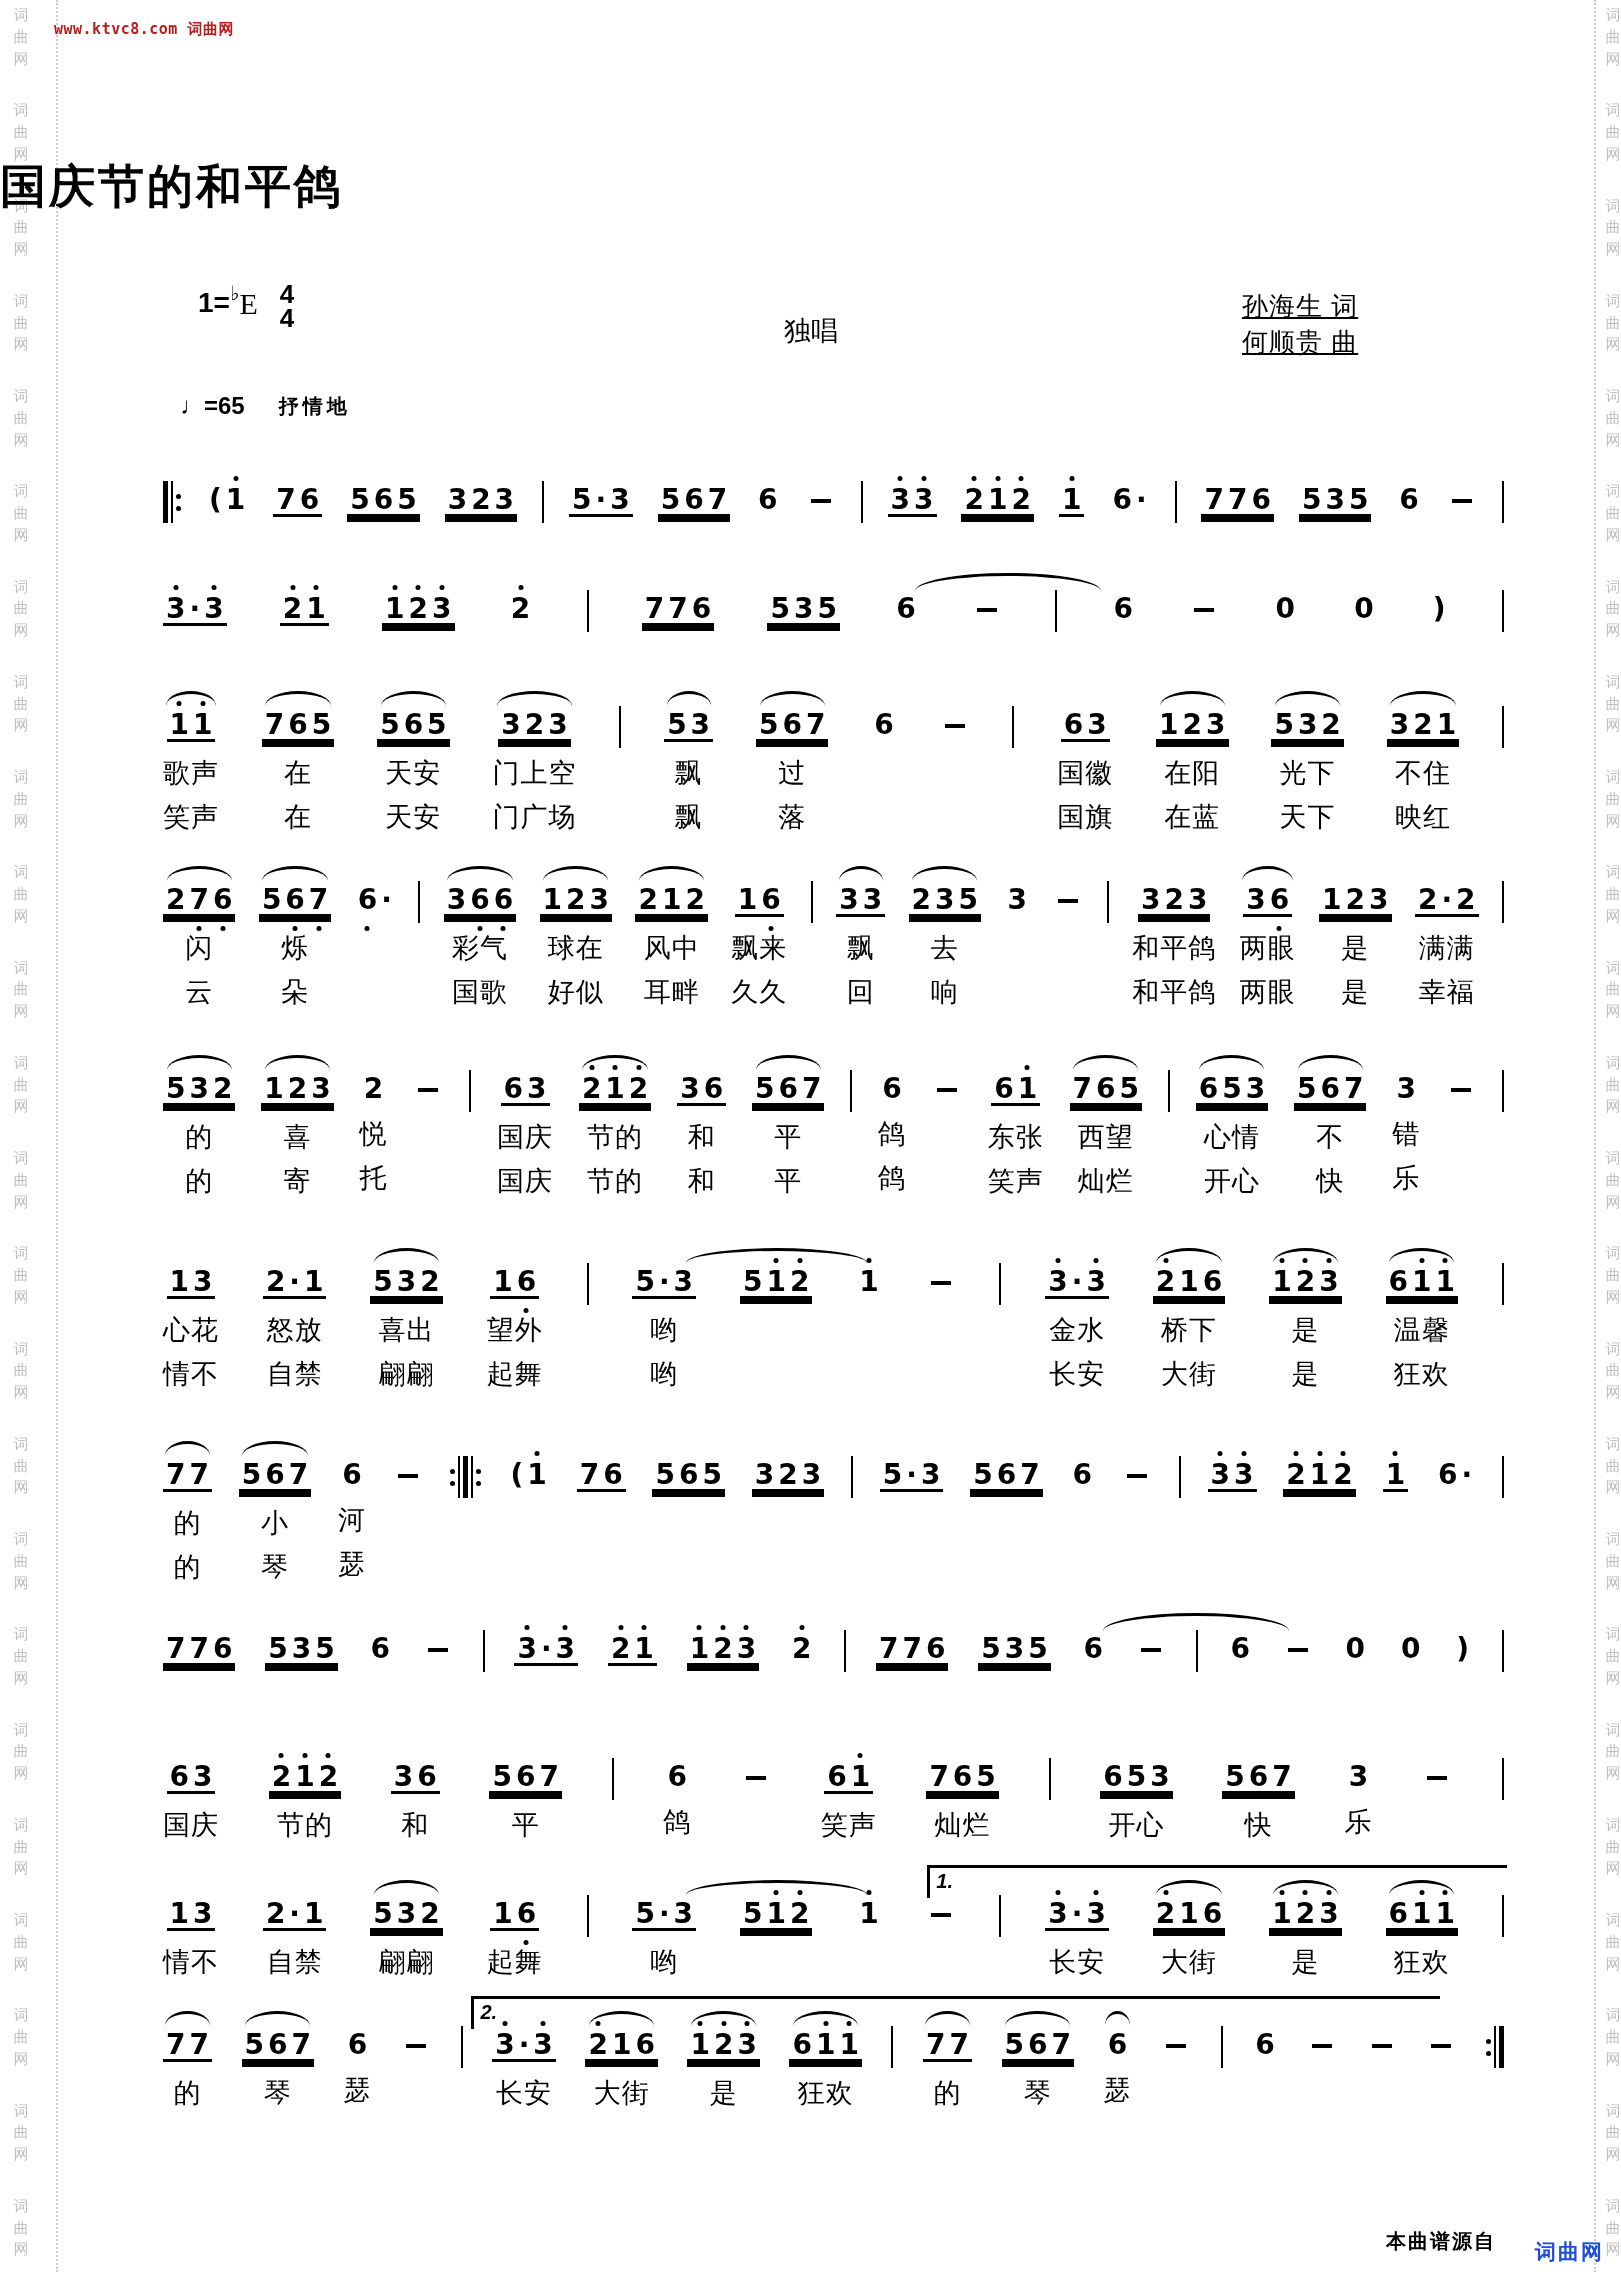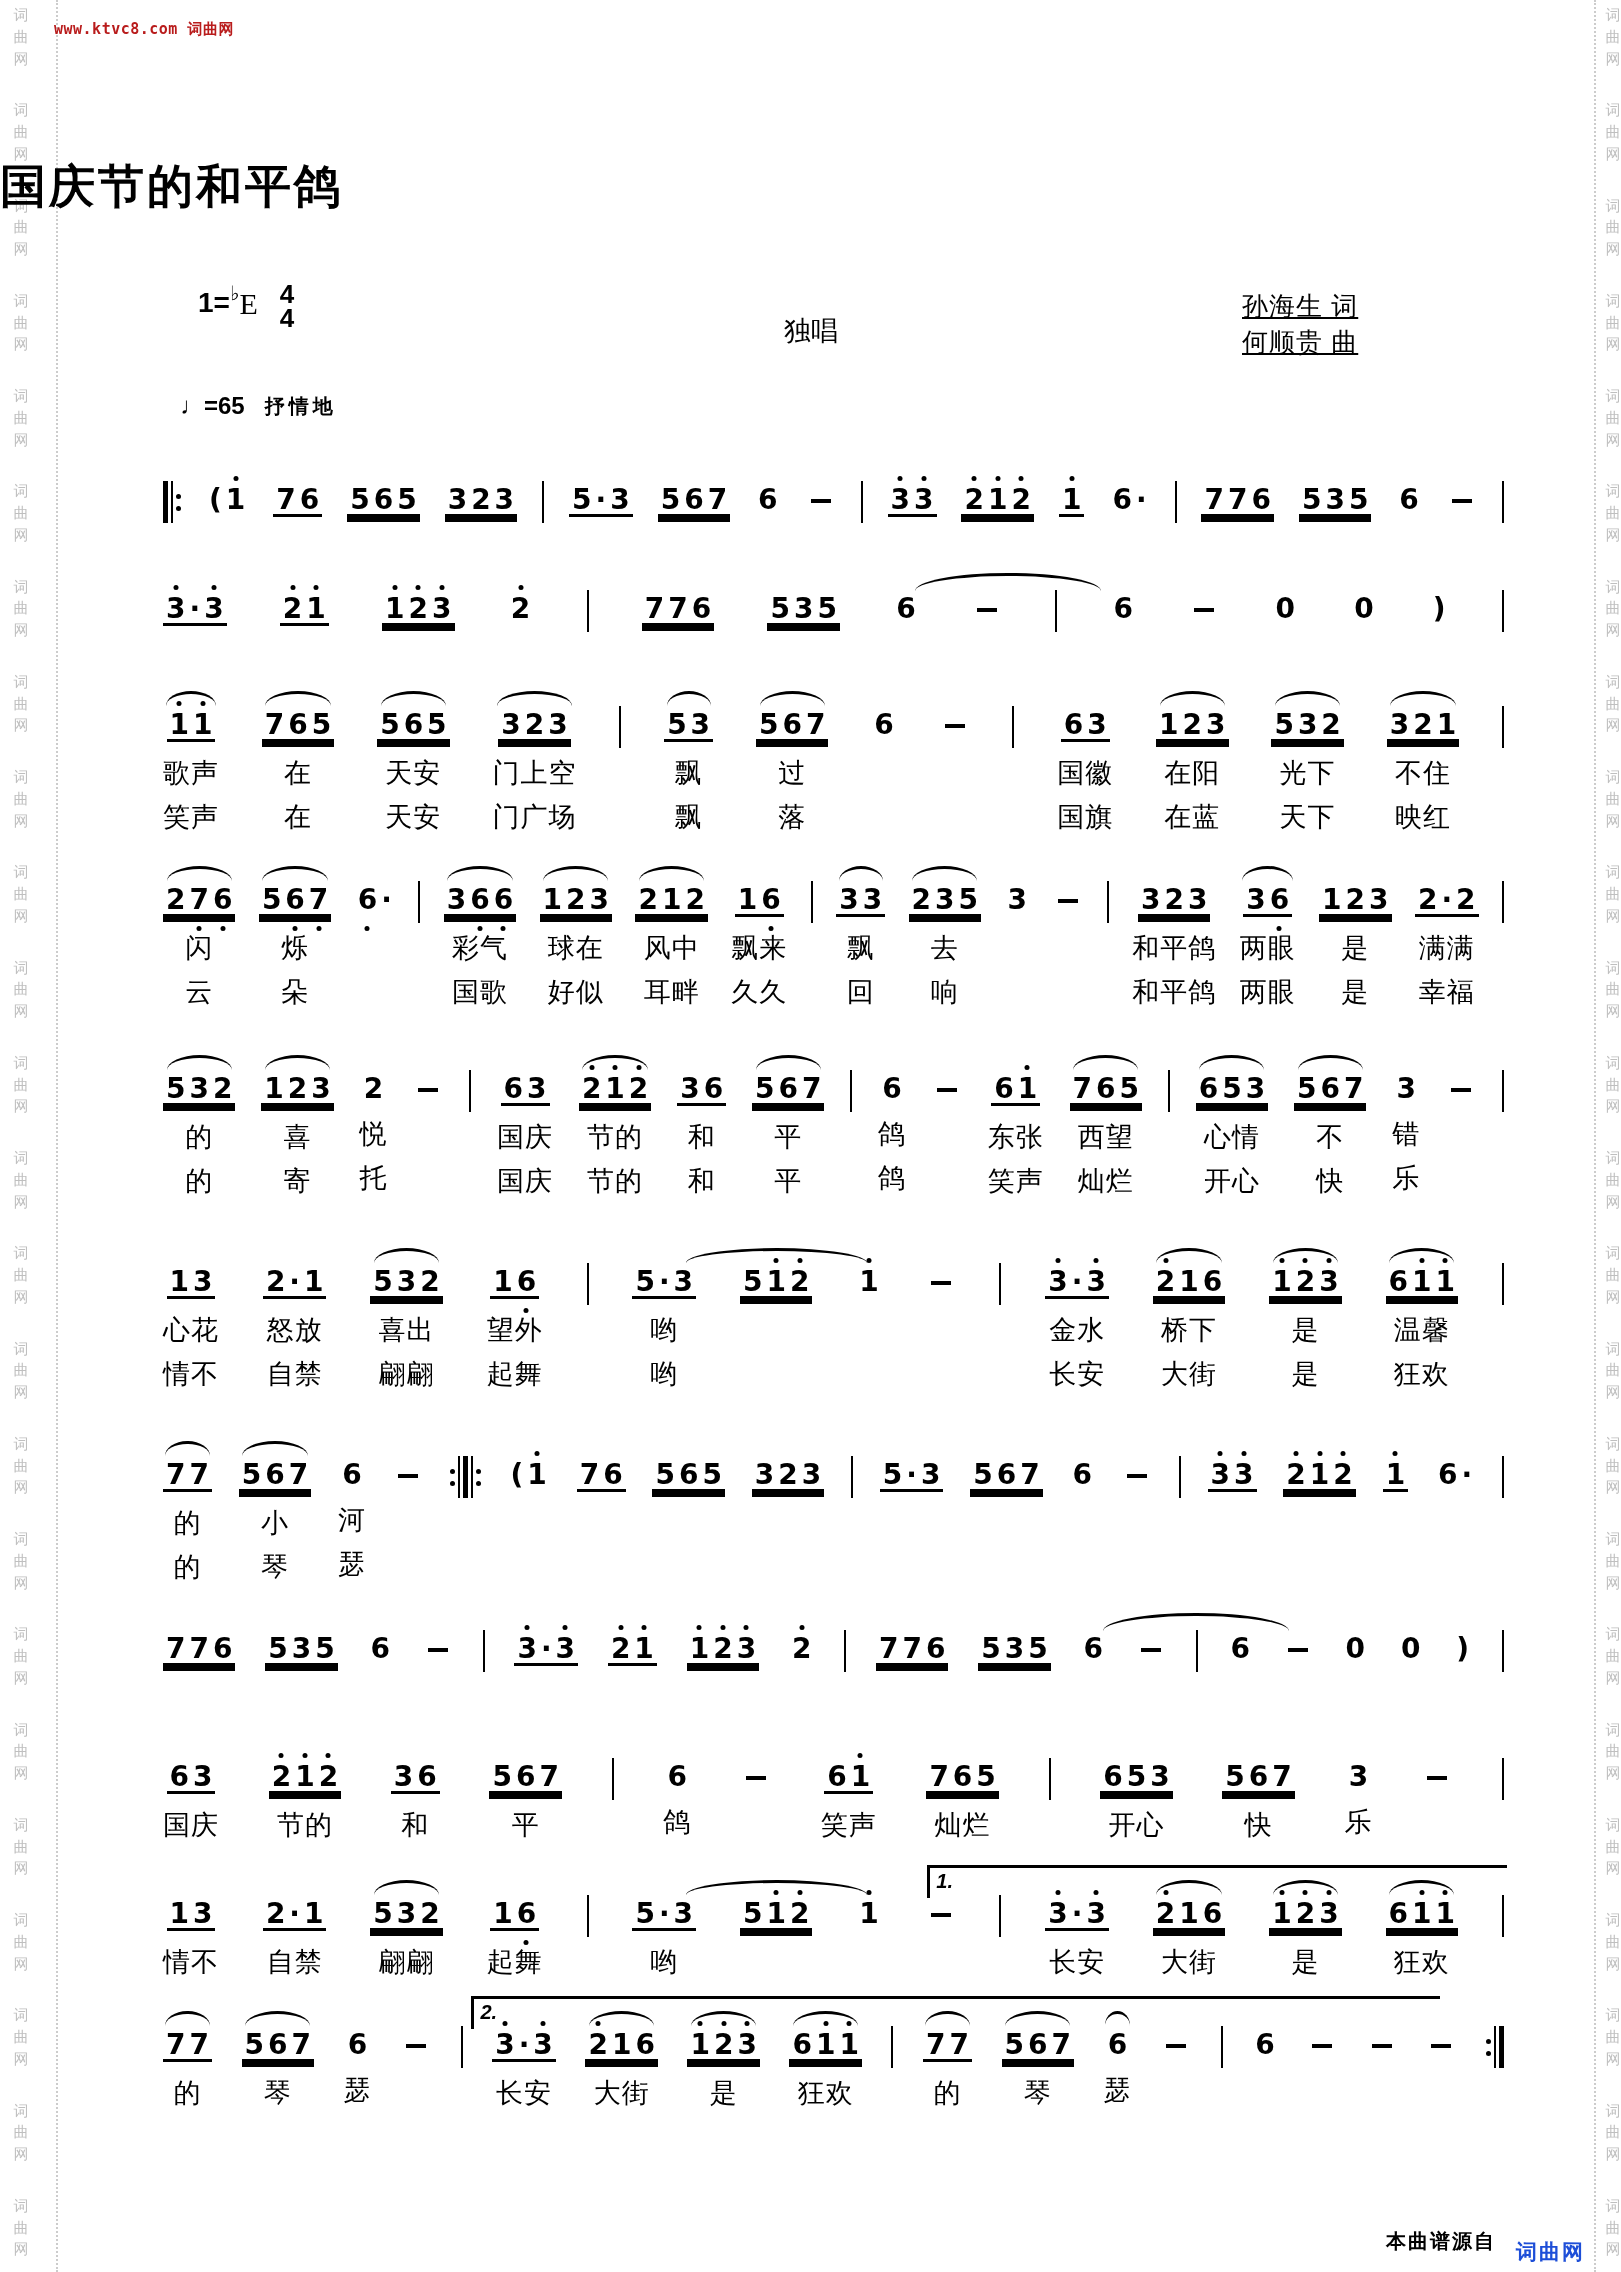--- a/index.html
+++ b/index.html
@@ -25,21 +25,21 @@
               font-size:46px;font-weight:bold;letter-spacing:3px;}
   .key-block{position:absolute;left:198px;top:287px;display:flex;align-items:flex-start;}
   .key-text{font-size:28px;font-weight:bold;}
   .key-flat{font-size:20px;font-weight:bold;position:relative;top:-6px;}
   .key-note{font-size:30px;font-family:"Liberation Serif","DejaVu Serif",serif;}
   .meter{display:flex;flex-direction:column;align-items:center;margin-left:22px;
          font-size:26px;font-weight:bold;line-height:0.92;margin-top:-4px;}
   .form-label{position:absolute;left:50%;transform:translateX(-50%);top:313px;font-size:27px;}
   .credits{position:absolute;left:1242px;top:289px;font-size:26px;line-height:1.38;text-decoration:underline;}
   .credits div{letter-spacing:1px;}
-  .tempo-row{position:absolute;left:180px;top:392px;display:flex;align-items:center;gap:20px;}
+  .tempo-row{position:absolute;left:180px;top:392px;display:flex;align-items:center;gap:34px;}
   .tempo{font-size:24px;font-weight:bold;}
   .expression{font-size:20px;font-weight:bold;letter-spacing:4px;}
 
   
   #score{position:absolute;left:163px;top:0;width:1341px;}
   .system{position:absolute;left:0;width:100%;}
   .notes-row{display:flex;justify-content:space-between;align-items:flex-start;width:100%;}
 
   .tok{position:relative;display:flex;flex-direction:column;align-items:center;padding-top:18px;}
   .note{display:flex;align-items:flex-end;height:33px;font-weight:bold;font-size:28px;
@@ -67,21 +67,21 @@
   .bars{height:42px;display:flex;align-items:center;gap:3px;}
   .bl{width:2px;height:42px;background:#000;}
   .bt{width:5px;height:42px;background:#000;}
   .bdots{display:flex;flex-direction:column;justify-content:center;gap:7px;height:42px;}
   .bdots i{width:5px;height:5px;border-radius:50%;background:#000;}
 
   .volta{position:absolute;top:-12px;height:30px;border-top:3px solid #000;border-left:3px solid #000;}
   .volta span{display:block;margin:2px 0 0 6px;font-size:20px;font-weight:bold;font-style:italic;}
 
   
-  .footer{position:absolute;top:2216px;left:1386px;display:flex;align-items:center;gap:20px;}
+  .footer{position:absolute;top:2216px;left:1386px;display:flex;align-items:center;gap:39px;}
   .footer-prefix{font-size:20px;font-weight:bold;letter-spacing:2px;}
   .footer-brand{font-size:21px;font-weight:bold;letter-spacing:2px;}
 </style>
 </head>
 <body>
 
 <div class="wm-col wm-left">
     <span>词</span>
     <span>曲</span>
     <span>网</span>

